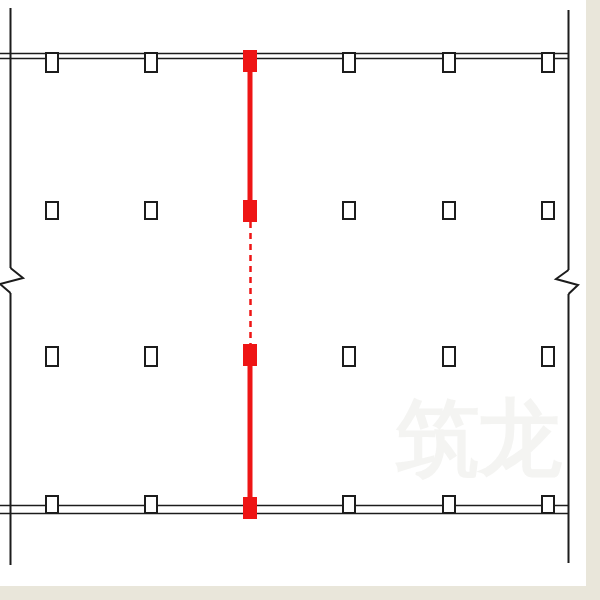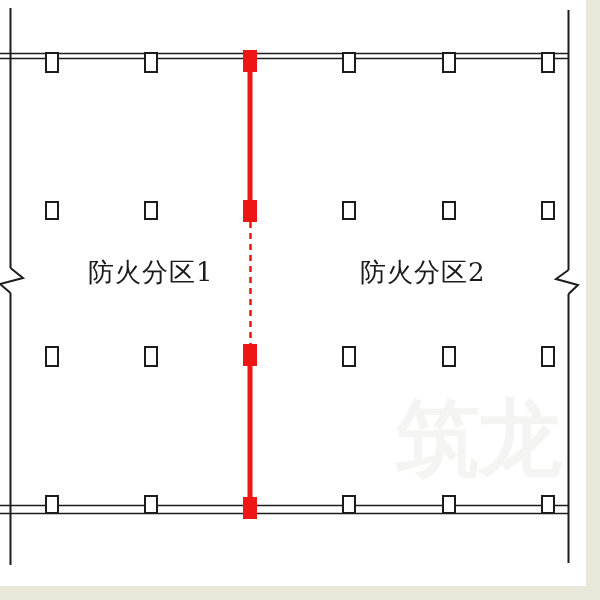--- a/index.html
+++ b/index.html
@@ -112,16 +112,14 @@
       <rect class="fire-solid" x="247.5" y="366" width="5" height="131"></rect>
       <rect class="fire-solid" x="243" y="50" width="14" height="22"></rect>
       <rect class="fire-solid" x="243" y="200" width="14" height="22"></rect>
       <rect class="fire-solid" x="243" y="344" width="14" height="22"></rect>
       <rect class="fire-solid" x="243" y="497" width="14" height="22"></rect>
     </g>
   </svg>
 
   <div class="watermark">筑龙</div>
 
-  <div class="zone-label zone-label-1">防火分区1</div>
-  <div class="zone-label zone-label-2">防火分区2</div>
 
 </div>
 
 </body></html>

